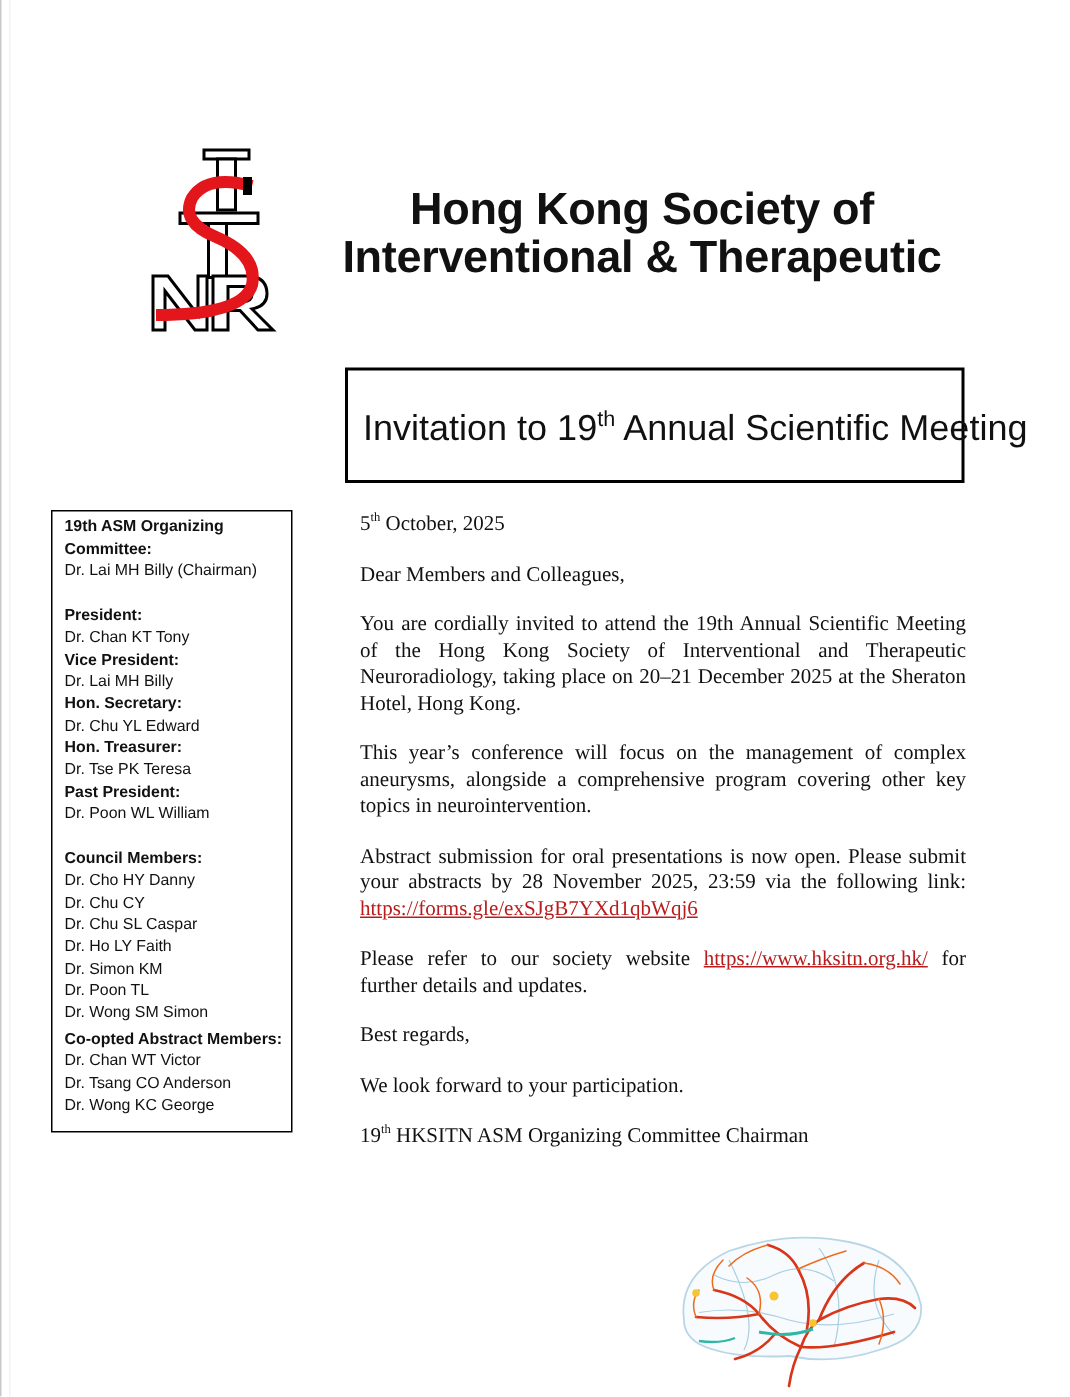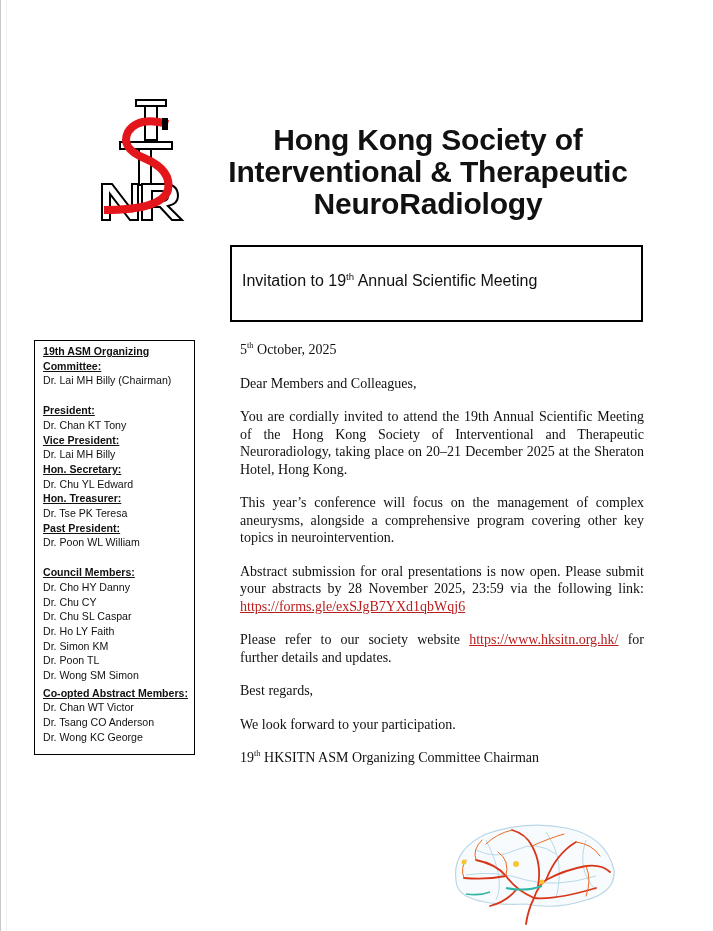--- a/index.html
+++ b/index.html
@@ -16,30 +16,30 @@
       font-family: "Liberation Sans", sans-serif; font-weight: bold; font-size: 30px; line-height: 32px; color: #111;
       letter-spacing: -0.2px;
     }
     .society-title div { white-space: nowrap; }
 
     .title-box {
       position: absolute; left: 230px; top: 245px; width: 409px; height: 73px;
       border: 2px solid #000; box-sizing: content-box;
     }
     .title-text {
-      position: absolute; left: 10px; top: 25px; font-family: "Liberation Sans", sans-serif; font-size: 16px; color: #111; white-space: nowrap;
+      position: absolute; left: 10px; top: 25px; font-family: "Liberation Sans", sans-serif; font-size: 24px; color: #111; white-space: nowrap;
     }
     sup { font-size: 0.6em; line-height: 0; vertical-align: super; }
 
     .side-box {
       position: absolute; left: 34px; top: 340px; width: 161px; height: 415px;
       border: 1.5px solid #000; box-sizing: border-box; padding: 3px 0 0 8px;
       font-family: "Liberation Sans", sans-serif; font-size: 10.6px; line-height: 14.7px; color: #111;
     }
-    .side-box .head { font-weight: bold; text-decoration: underline; }
+    .side-box .head { font-weight: bold; }
     .side-box .gap { height: 15px; }
     .side-box .gap-s { height: 3px; }
     .side-box .line { white-space: nowrap; }
 
     .letter {
       position: absolute; left: 240px; top: 341px; width: 404px;
       font-size: 14px; line-height: 17.5px; color: #111;
     }
     .letter p { margin: 0 0 16px 0; text-align: justify; }
     .letter p.tight { margin-bottom: 0; }
@@ -64,21 +64,20 @@
 
   <path d="M44 86 L66 86 Q80 86 80 98 Q80 106 70 108 L84 122 L74 122 L62 109 L54 109 L54 122 L44 122 Z M54 93 L54 103 L64 103 Q70 103 70 98 Q70 93 64 93 Z" fill="#fff" stroke="#000" stroke-width="2"></path>
 
   <path d="M70 26 Q40 18 30 34 Q22 50 46 60 Q74 72 70 92 Q64 112 6 112" fill="none" stroke="#e3161b" stroke-width="8" stroke-linecap="butt"></path>
   <rect x="64" y="20" width="6" height="12" fill="#000"></rect>
 </svg>
 
 <div class="society-title">
   <div>Hong Kong Society of</div>
   <div>Interventional &amp; Therapeutic</div>
-  <div>NeuroRadiology</div>
 </div>
 
 <div class="title-box">
   <div class="title-text"><span>Invitation to 19</span><sup>th</sup><span> Annual Scientific Meeting</span></div>
 </div>
 
 <div class="side-box">
   <div class="head line">19th ASM Organizing</div>
   <div class="head line">Committee:</div>
   <div class="line">Dr. Lai MH Billy (Chairman)</div>

